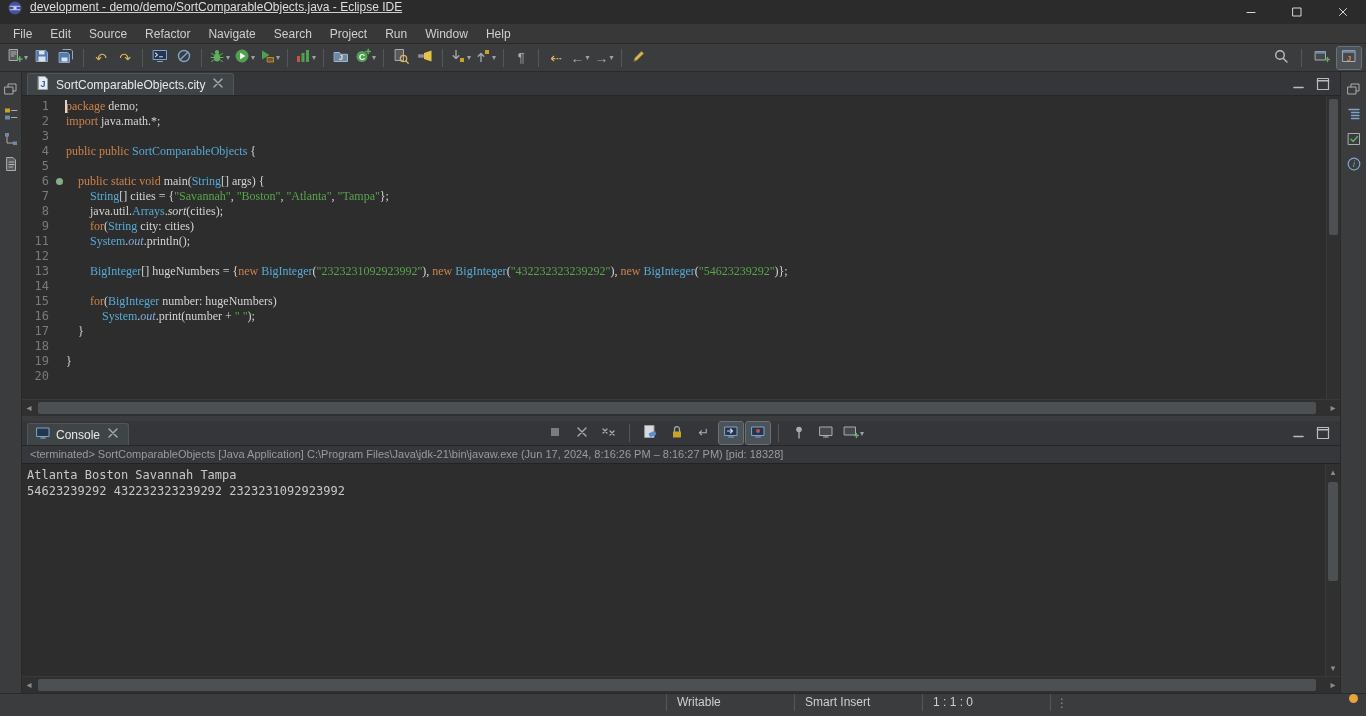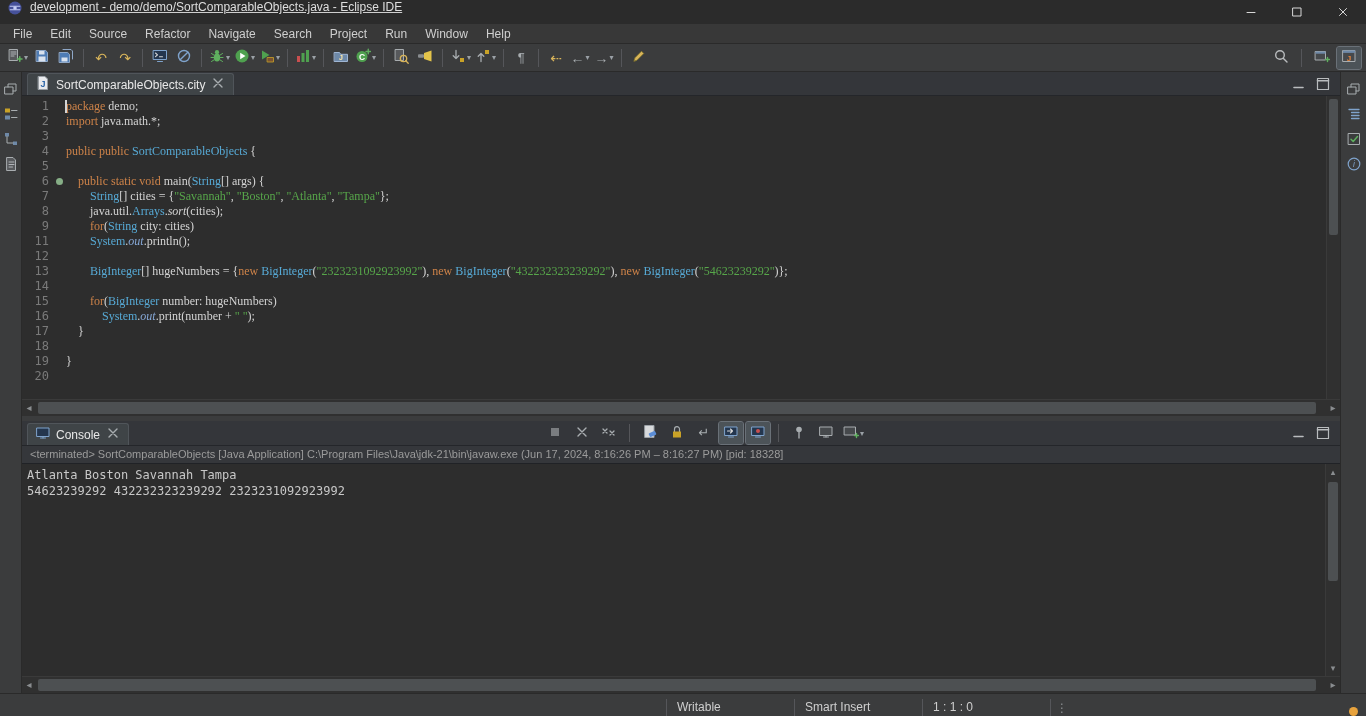--- a/index.html
+++ b/index.html
@@ -73,21 +73,21 @@
 
   
   .console-group { flex:1; display:flex; flex-direction:column; min-height:0; }
   .console-group .tabbar { flex:0 0 25px; }
   .console-toolbar { margin-left:auto; display:flex; align-items:center; gap:3px; padding-right:2px; height:100%; }
   .console-status { flex:0 0 18px; background:#35373B; color:var(--c-terminated_text,#9B9B9B); font-size:11px; line-height:17px; padding-left:8px; border-bottom:1px solid #202226; white-space:nowrap; overflow:hidden; }
   .console-body { flex:1; display:flex; min-height:0; background:var(--c-editor_bg,#2D2D2D); }
   .console-text { flex:1; font-family:"DejaVu Sans Mono","Liberation Mono",monospace; font-size:12px; line-height:16px; padding:3px 5px; color:var(--c-console_text,#C8C8C8); white-space:pre; overflow:hidden; }
 
   
-  .statusbar { flex:0 0 23px; background:var(--c-chrome_bg,#3B3C3D); border-top:1px solid #2A2A2A; display:flex; align-items:flex-end; color:#CFCFCF; }
+  .statusbar { flex:0 0 23px; background:var(--c-chrome_bg,#3B3C3D); border-top:1px solid #2A2A2A; display:flex; align-items:flex-start; color:#CFCFCF; }
   .sb-spacer { flex:0 0 666px; }
   .sb-cell { flex:0 0 128px; padding-left:10px; border-left:1px solid #55565A; height:17px; line-height:17px; white-space:nowrap; overflow:hidden; }
   .sb-grip { color:#8A8D90; padding:0 5px; border-left:1px solid #55565A; height:17px; display:flex; align-items:center; }
   .sb-flex { flex:1; }
   .notif-dot { width:9px; height:9px; border-radius:50%; background:var(--c-notification_orange,#E8A33D); margin-right:8px; flex:0 0 auto; }
 </style>
 </head>
 <body>
 
 <div class="window">

